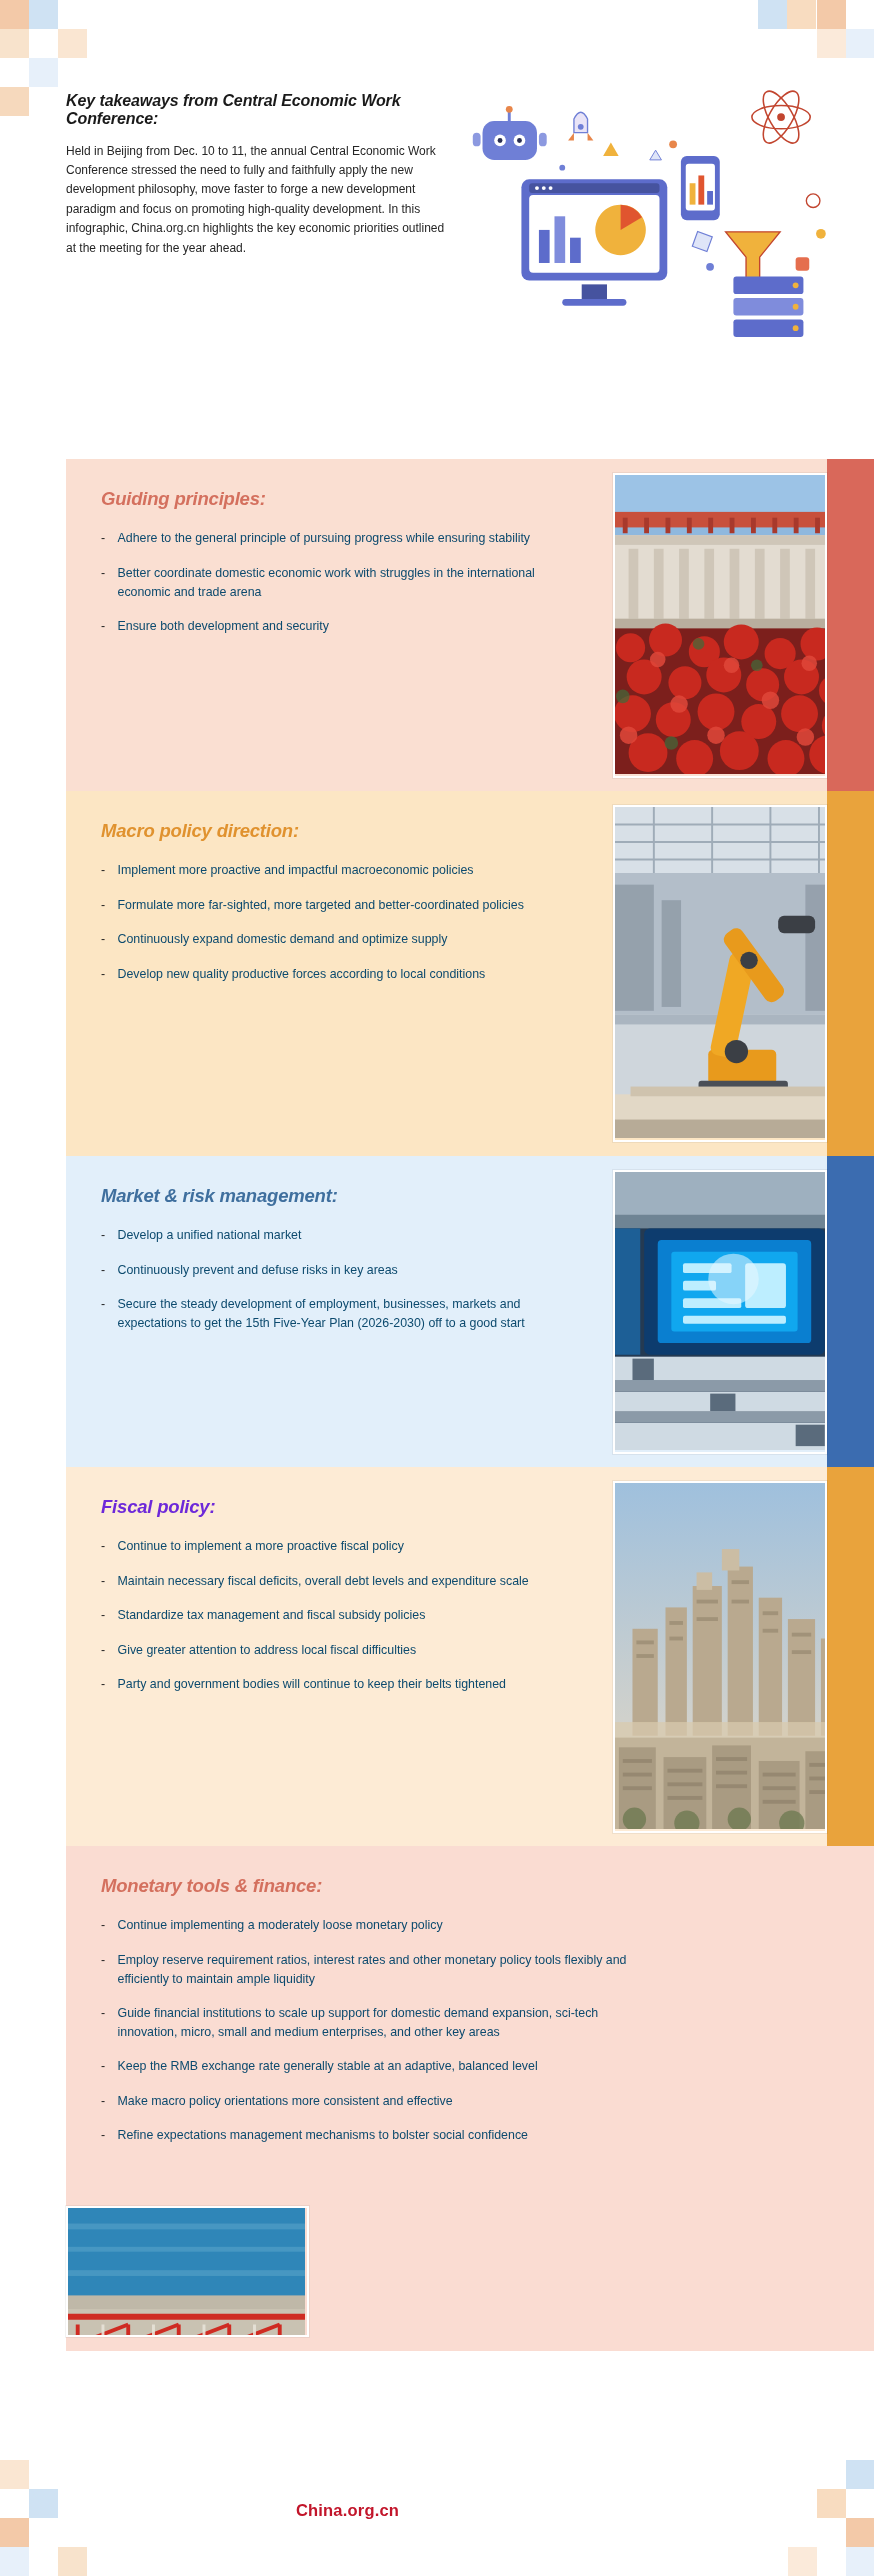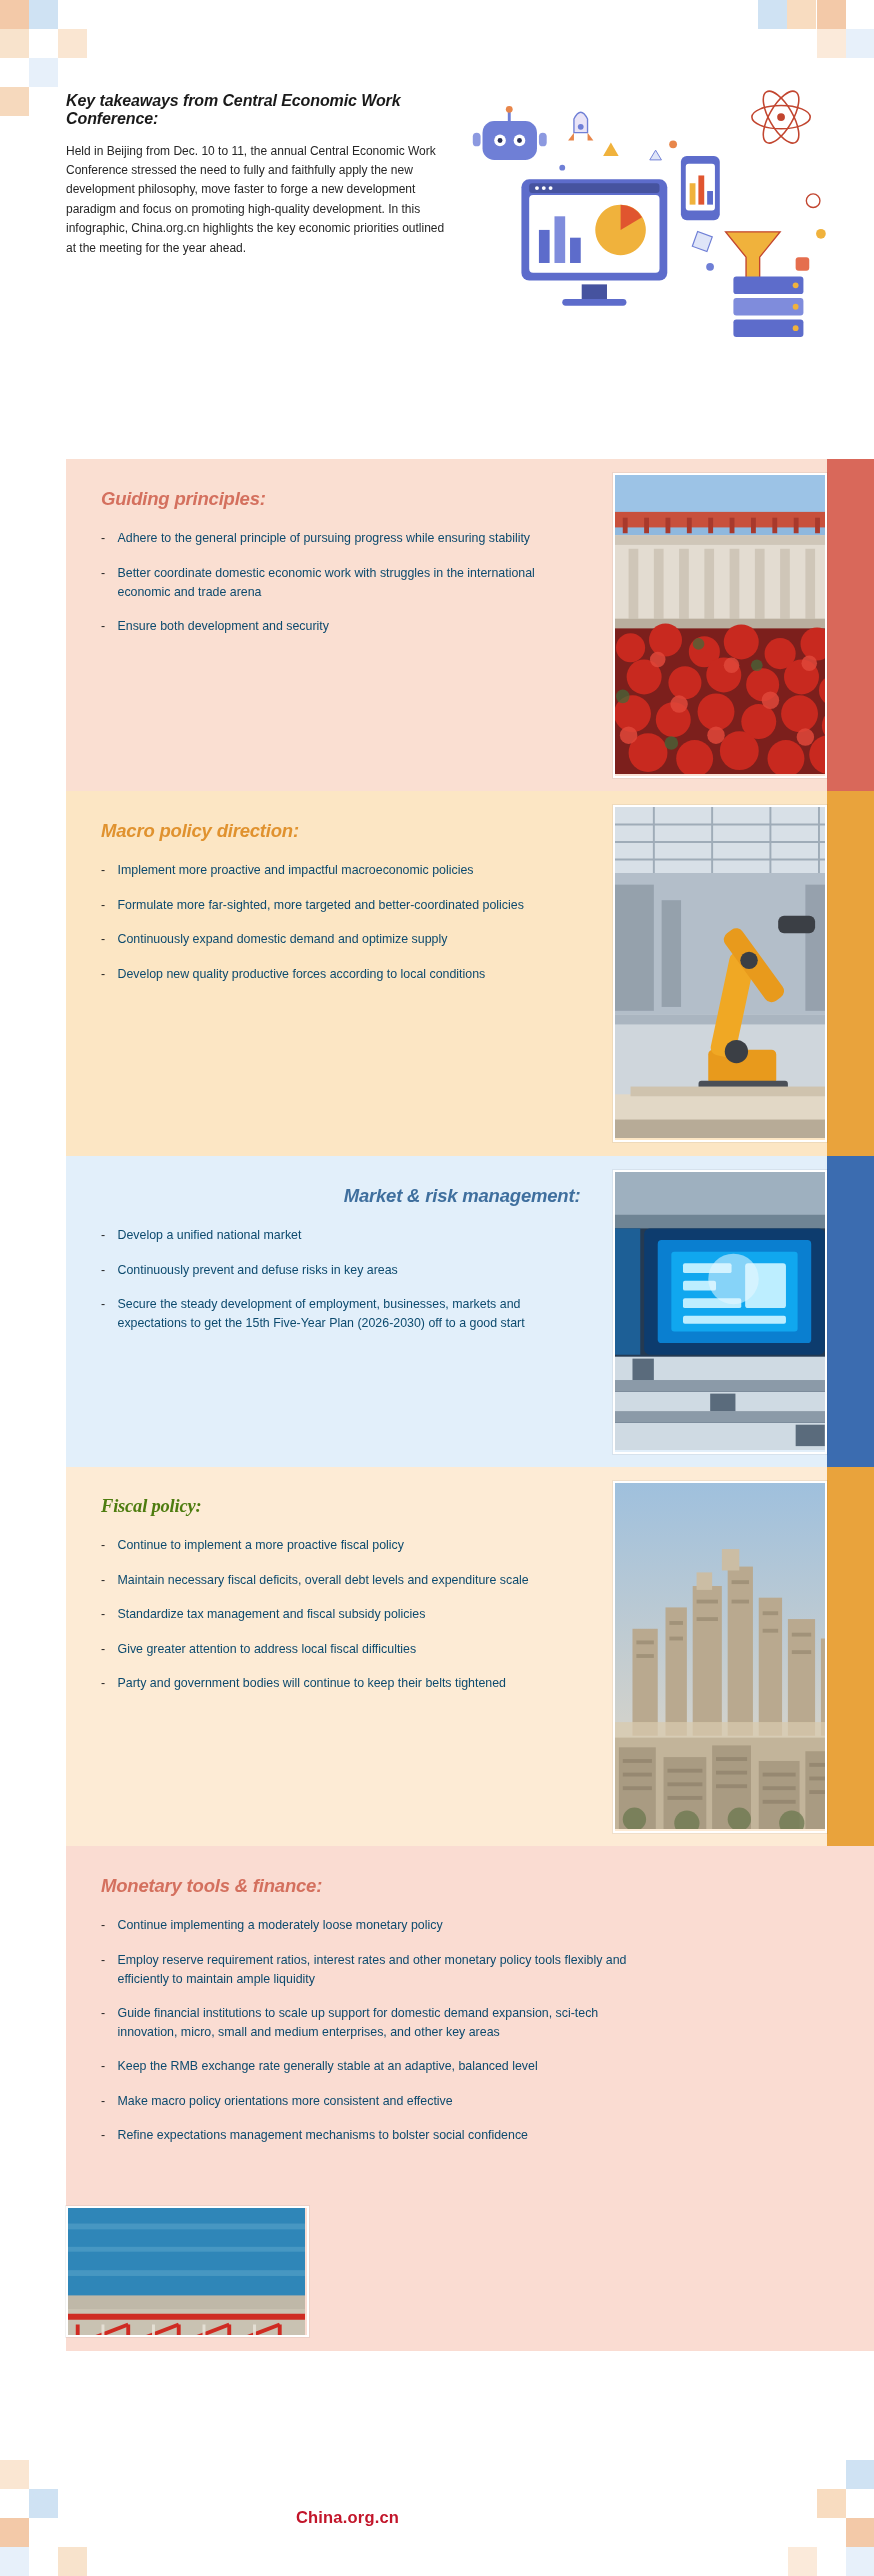--- a/index.html
+++ b/index.html
@@ -113,21 +113,21 @@
   .stripe { width: 55px; }
 
   
   .footer {
     position: absolute;
     left: 0; bottom: 0;
     width: 875px; height: 194px;
   }
   .brand {
     position: absolute;
-    left: 0; bottom: 49px;
+    left: 0; bottom: 56px;
     width: 695px;
     text-align: center;
     font-size: 16.5px;
     font-weight: bold;
     color: #c2152a;
     letter-spacing: 0.2px;
   }
 </style>
 </head>
 <body>
@@ -369,21 +369,21 @@
         <rect x="0" y="296" width="244" height="30" fill="#e2d8c6"></rect>
         <rect x="0" y="322" width="244" height="19" fill="#b7ab97"></rect>
         <rect x="16" y="288" width="210" height="10" fill="#cfc3ae"></rect>
       </svg>
     </div>
     <div class="stripe" style="background:#e9a33c;"></div>
   </div>
 
   <div class="card" style="background:#e2effa;height:311px;">
     <div class="card-body">
-      <h2 class="card-h" style="color:#3f6f9e;text-align:right;">Market &amp; risk management:</h2>
+      <h2 class="card-h" style="color:#3f6f9e;">Market &amp; risk management:</h2>
       <ul class="points">
         <li>Develop a unified national market</li>
         <li>Continuously prevent and defuse risks in key areas</li>
         <li>Secure the steady development of employment, businesses, markets and expectations to get the 15th Five-Year Plan (2026-2030) off to a good start</li>
       </ul>
     </div>
     <div class="photo" style="height:284px;">
       <svg width="237" height="278" viewBox="0 0 244 286" preserveAspectRatio="none" xmlns="http://www.w3.org/2000/svg">
         <rect width="244" height="286" fill="#243a52"></rect>
         <rect y="0" width="244" height="48" fill="#9eb0bf"></rect>
@@ -415,21 +415,21 @@
         </g>
         <rect x="0" y="58" width="26" height="130" fill="#1d5f96"></rect>
         <rect x="218" y="58" width="26" height="130" fill="#1d5f96"></rect>
       </svg>
     </div>
     <div class="stripe" style="background:#3b6cb0;"></div>
   </div>
 
   <div class="card" style="background:#fdebd5;height:379px;">
     <div class="card-body">
-      <h2 class="card-h" style="color:#4d7c0f;font-family:Liberation Serif, serif;">Fiscal policy:</h2>
+      <h2 class="card-h" style="color:#6d28d9;">Fiscal policy:</h2>
       <ul class="points">
         <li>Continue to implement a more proactive fiscal policy</li>
         <li>Maintain necessary fiscal deficits, overall debt levels and expenditure scale</li>
         <li>Standardize tax management and fiscal subsidy policies</li>
         <li>Give greater attention to address local fiscal difficulties</li>
         <li>Party and government bodies will continue to keep their belts tightened</li>
       </ul>
     </div>
     <div class="photo" style="height:352px;">
       <svg width="237" height="346" viewBox="0 0 244 356" preserveAspectRatio="none" xmlns="http://www.w3.org/2000/svg">

